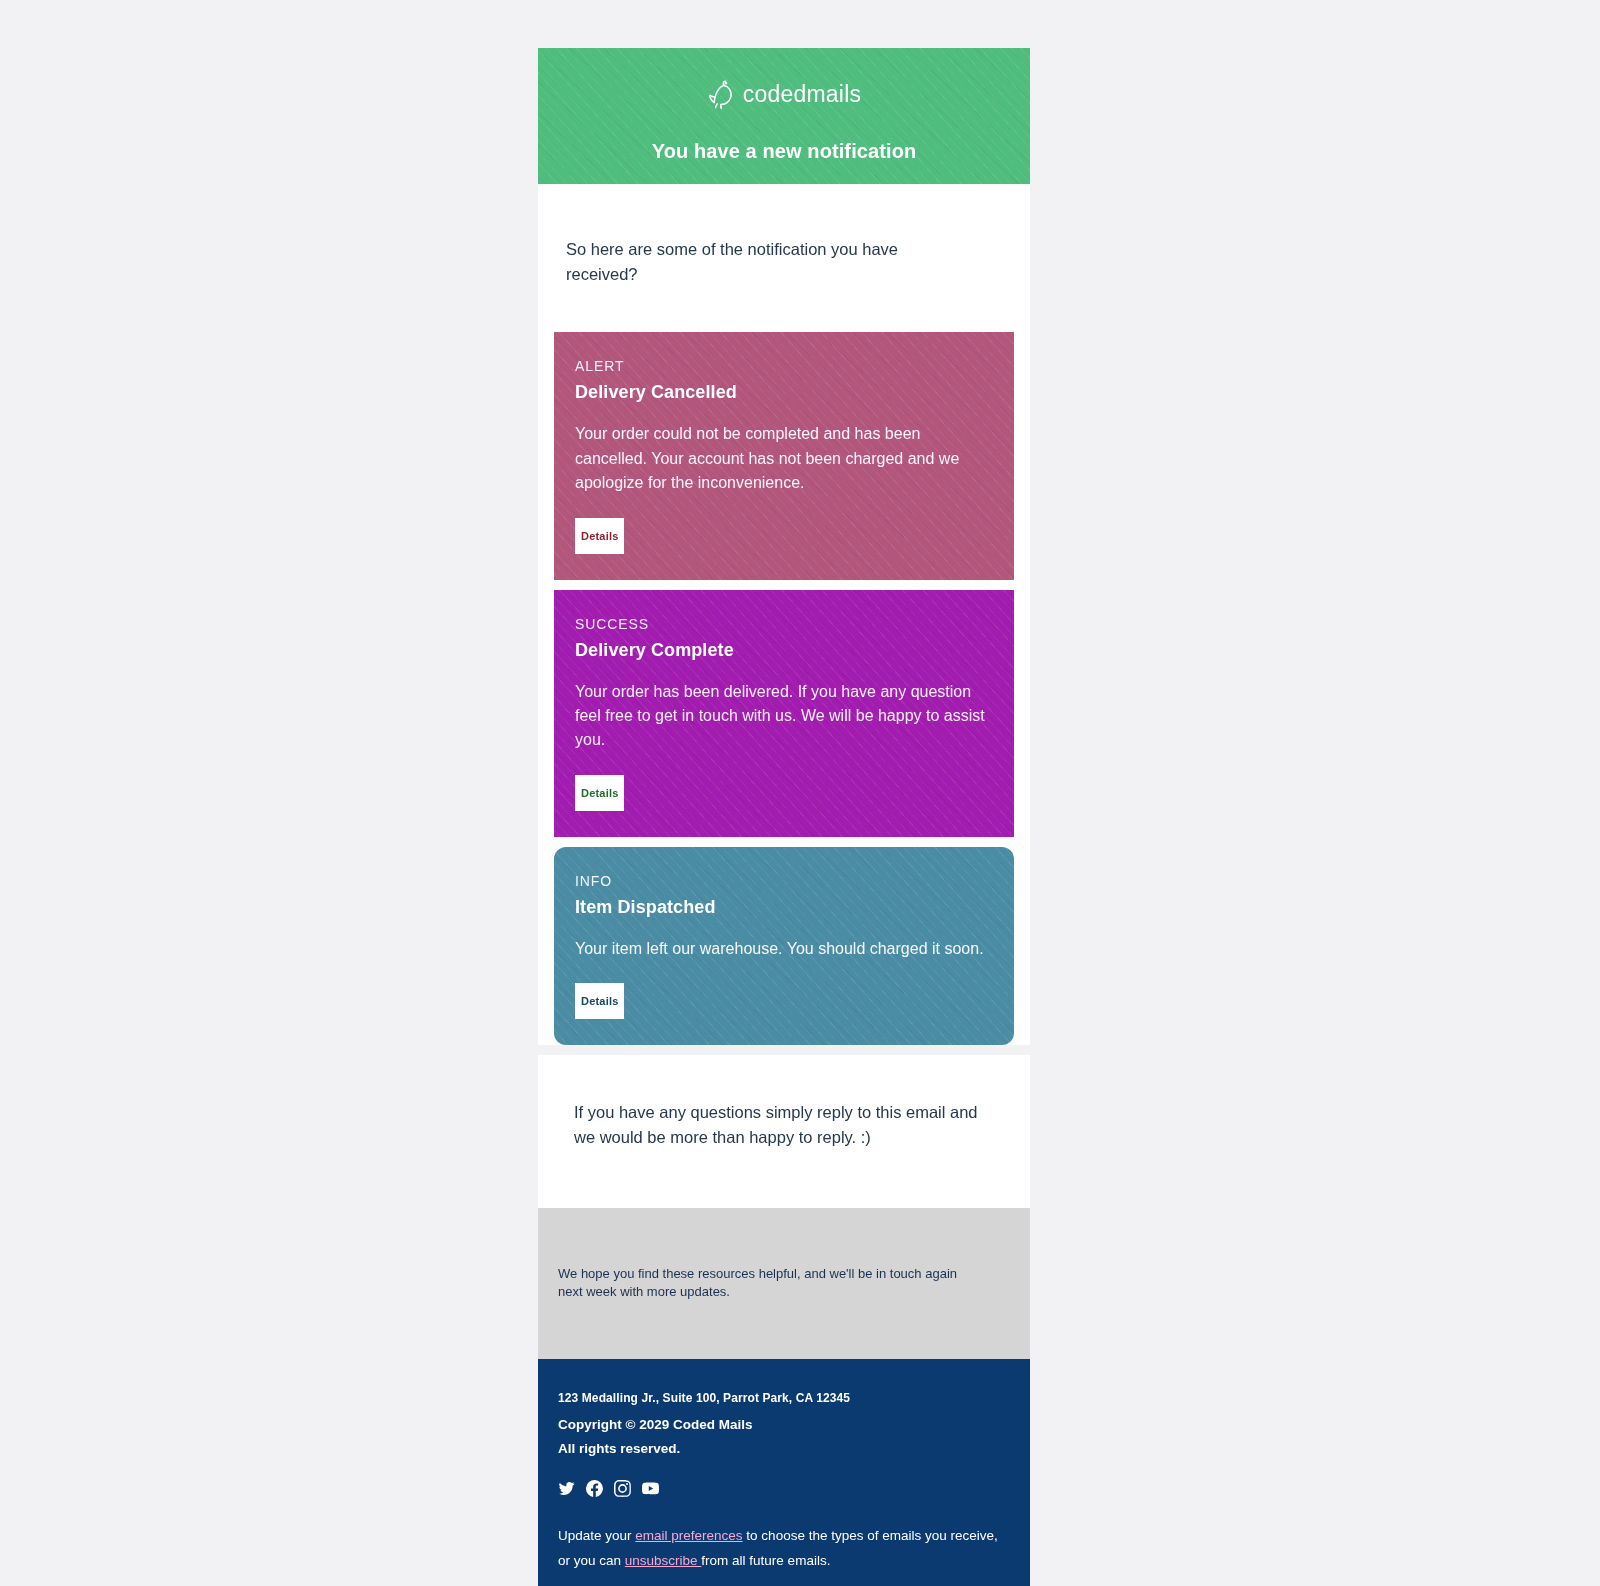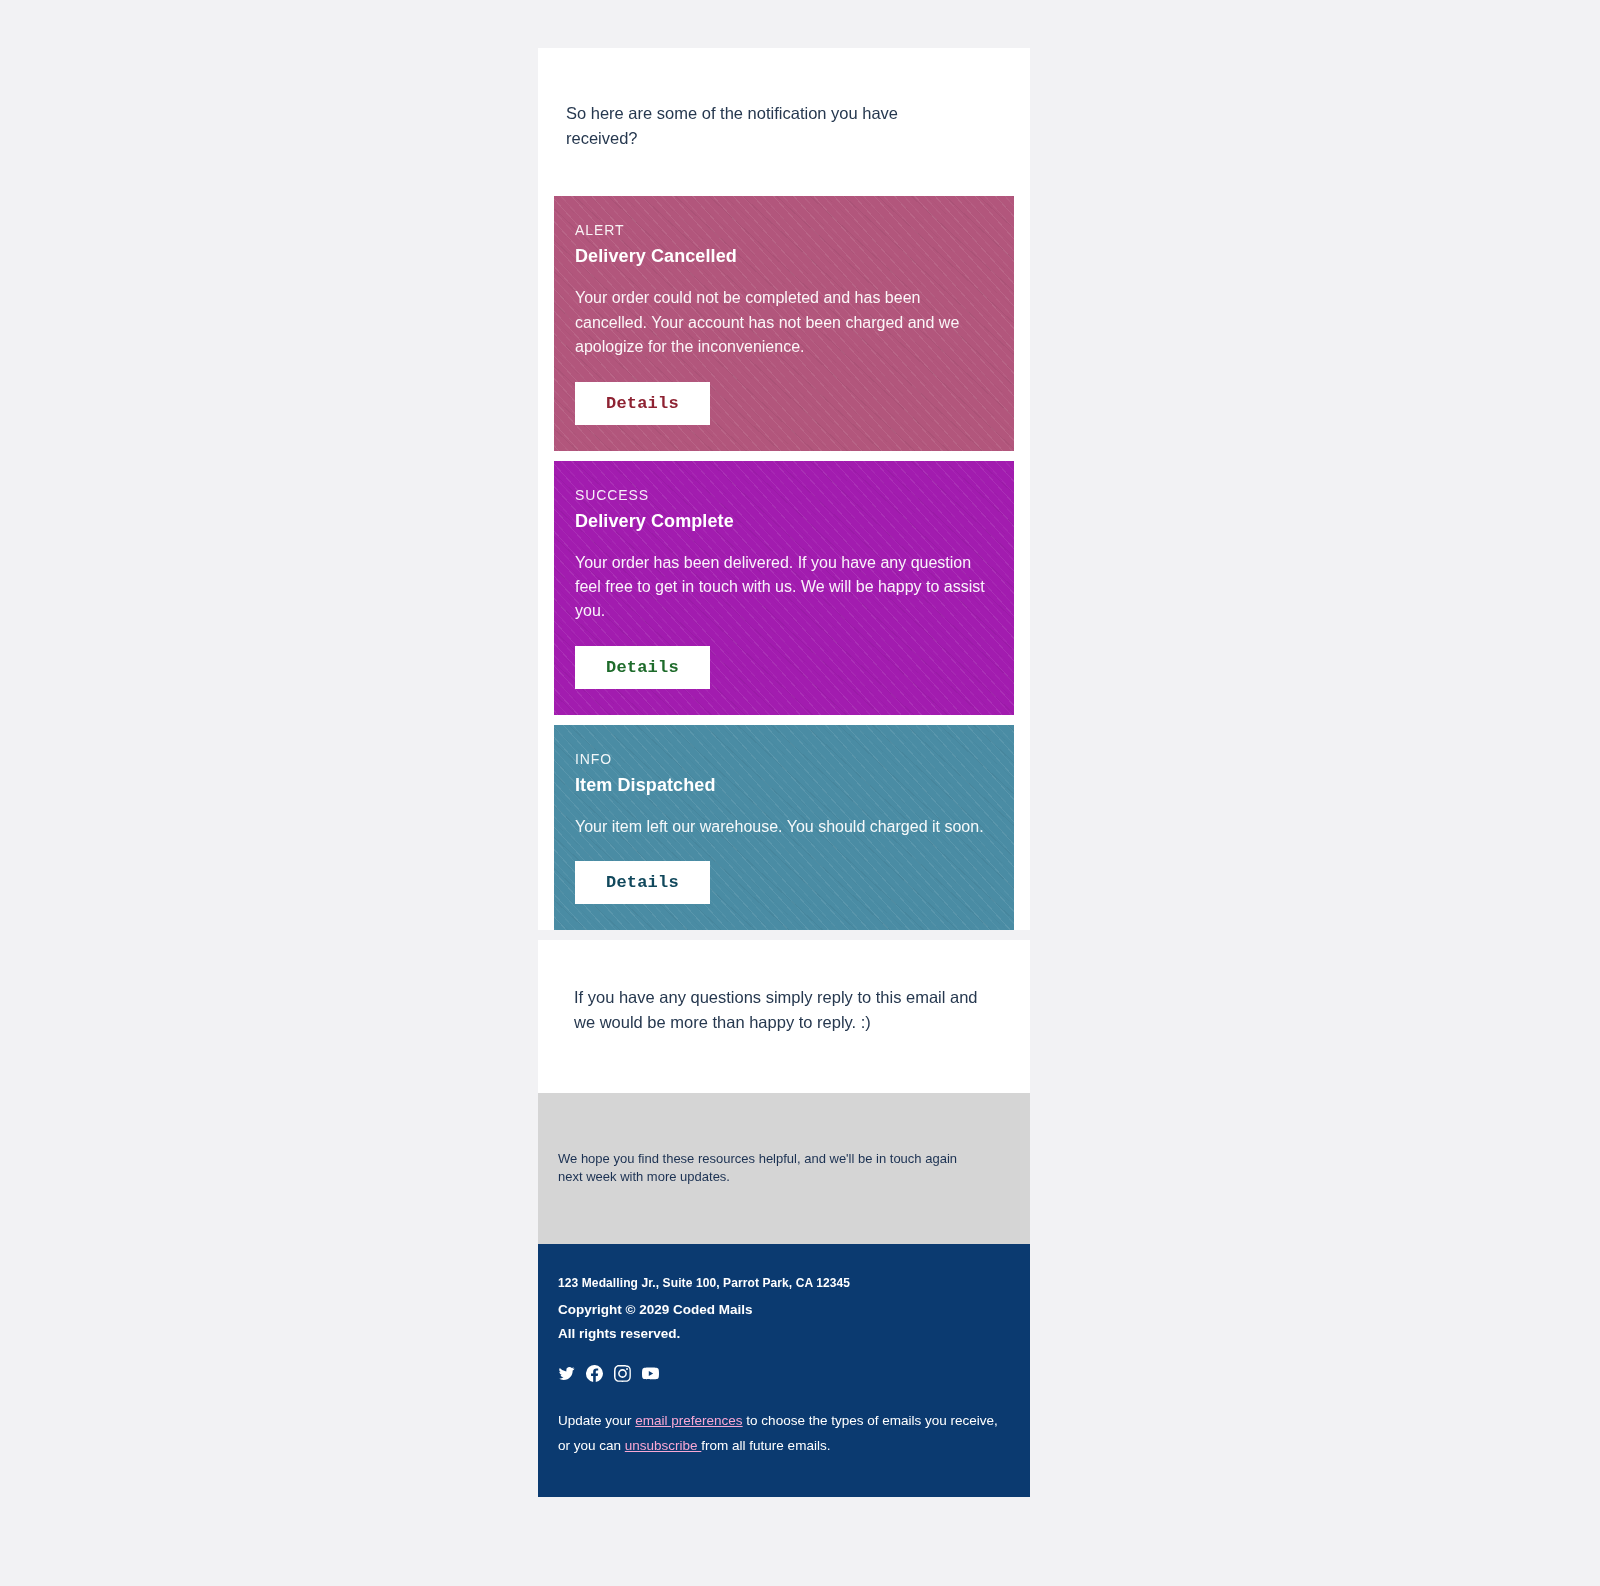--- a/index.html
+++ b/index.html
@@ -142,31 +142,31 @@
     color: rgba(255,255,255,0.95);
     font-size: 16px;
     line-height: 1.53;
     margin-bottom: 22px;
     max-width: 415px;
   }
   .card-btn {
     display: inline-block;
     background: #ffffff;
     border: 0;
-    padding: 12px 31px;
-    font-family: Liberation Mono, monospace;
-    font-size: 17px;
+    padding: 12px 6px;
+    font-family: Liberation Sans, sans-serif;
+    font-size: 11px;
     font-weight: bold;
     letter-spacing: 0.2px;
     cursor: pointer;
   }
 
   .card-alert   { background: #b2567c; }
   .card-success { background: #a21caf; }
-  .card-info    { background: #4a8ca4; }
+  .card-info    { background: #4a8ca4; border-radius: 12px; }
 
   .btn-alert   { color: #8e2232; }
   .btn-success { color: #1e6b2b; }
   .btn-info    { color: #11485c; }
 
   .body-bottom {
     background: #ffffff;
     padding: 28px 28px 40px 36px;
   }
   .outro {
@@ -234,20 +234,35 @@
     text-decoration: underline;
     cursor: pointer;
   }
 </style>
 </head>
 <body>
 
 <div class="page">
   <div class="email-wrap">
 
+    <div class="header texture">
+      <div class="brand">
+        <span class="brand-logo">
+          <svg class="brand-logo" viewBox="0 0 27 33" fill="none" xmlns="http://www.w3.org/2000/svg" aria-hidden="true">
+            <path d="M18.5 3.2c-1.2 0-2.2 1-2.2 2.2 0 .7.3 1.3.8 1.7-1.6.6-3.2 1.7-4.6 3.2-1.6 1.8-2.8 4-3.6 6.2-1.1 3-1.6 5.9-1.7 8.1M18.9 4.6c.3 0 .6.3.6.6s-.3.6-.6.6-.6-.3-.6-.6.3-.6.6-.6z" stroke="#ffffff" stroke-width="1.5" stroke-linecap="round" stroke-linejoin="round"></path>
+            <path d="M16.8 7.6c2.1.4 4.2 1.6 5.6 3.5 1.6 2.2 2.1 5 1.5 7.6-.6 2.6-2.2 4.9-4.4 6.3-1.7 1.1-3.7 1.6-5.6 1.5" stroke="#ffffff" stroke-width="1.5" stroke-linecap="round" stroke-linejoin="round"></path>
+            <path d="M13.9 26.5c-.2 1.3-.1 2.6.4 3.8M10.2 25.9c-.9 1.1-1.5 2.5-1.6 3.9" stroke="#ffffff" stroke-width="1.5" stroke-linecap="round" stroke-linejoin="round"></path>
+            <path d="M7.2 24.6c-1.9-1.1-3.4-2.9-4.1-5-.2-.6-.3-1.2-.4-1.8" stroke="#ffffff" stroke-width="1.5" stroke-linecap="round" stroke-linejoin="round"></path>
+            <path d="M3.2 17.3c1.4 1.1 3.2 1.7 5 1.6" stroke="#ffffff" stroke-width="1.5" stroke-linecap="round" stroke-linejoin="round"></path>
+          </svg>
+        </span>
+        <span class="brand-name">codedmails</span>
+      </div>
+      <div class="header-title">You have a new notification</div>
+    </div>
 
     <div class="body-top">
       <p class="intro">So here are some of the notification you have received?</p>
     </div>
 
     <div class="cards">
 
       <div class="card card-alert texture">
         <div class="card-label">ALERT</div>
         <div class="card-title">Delivery Cancelled</div>

